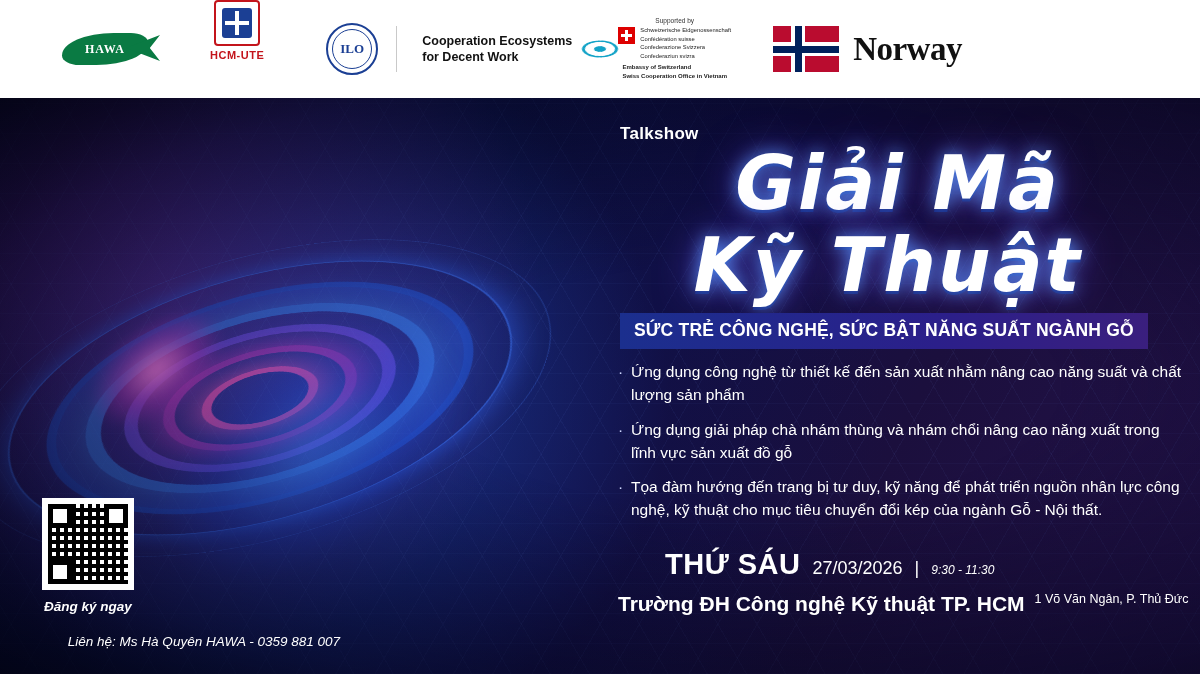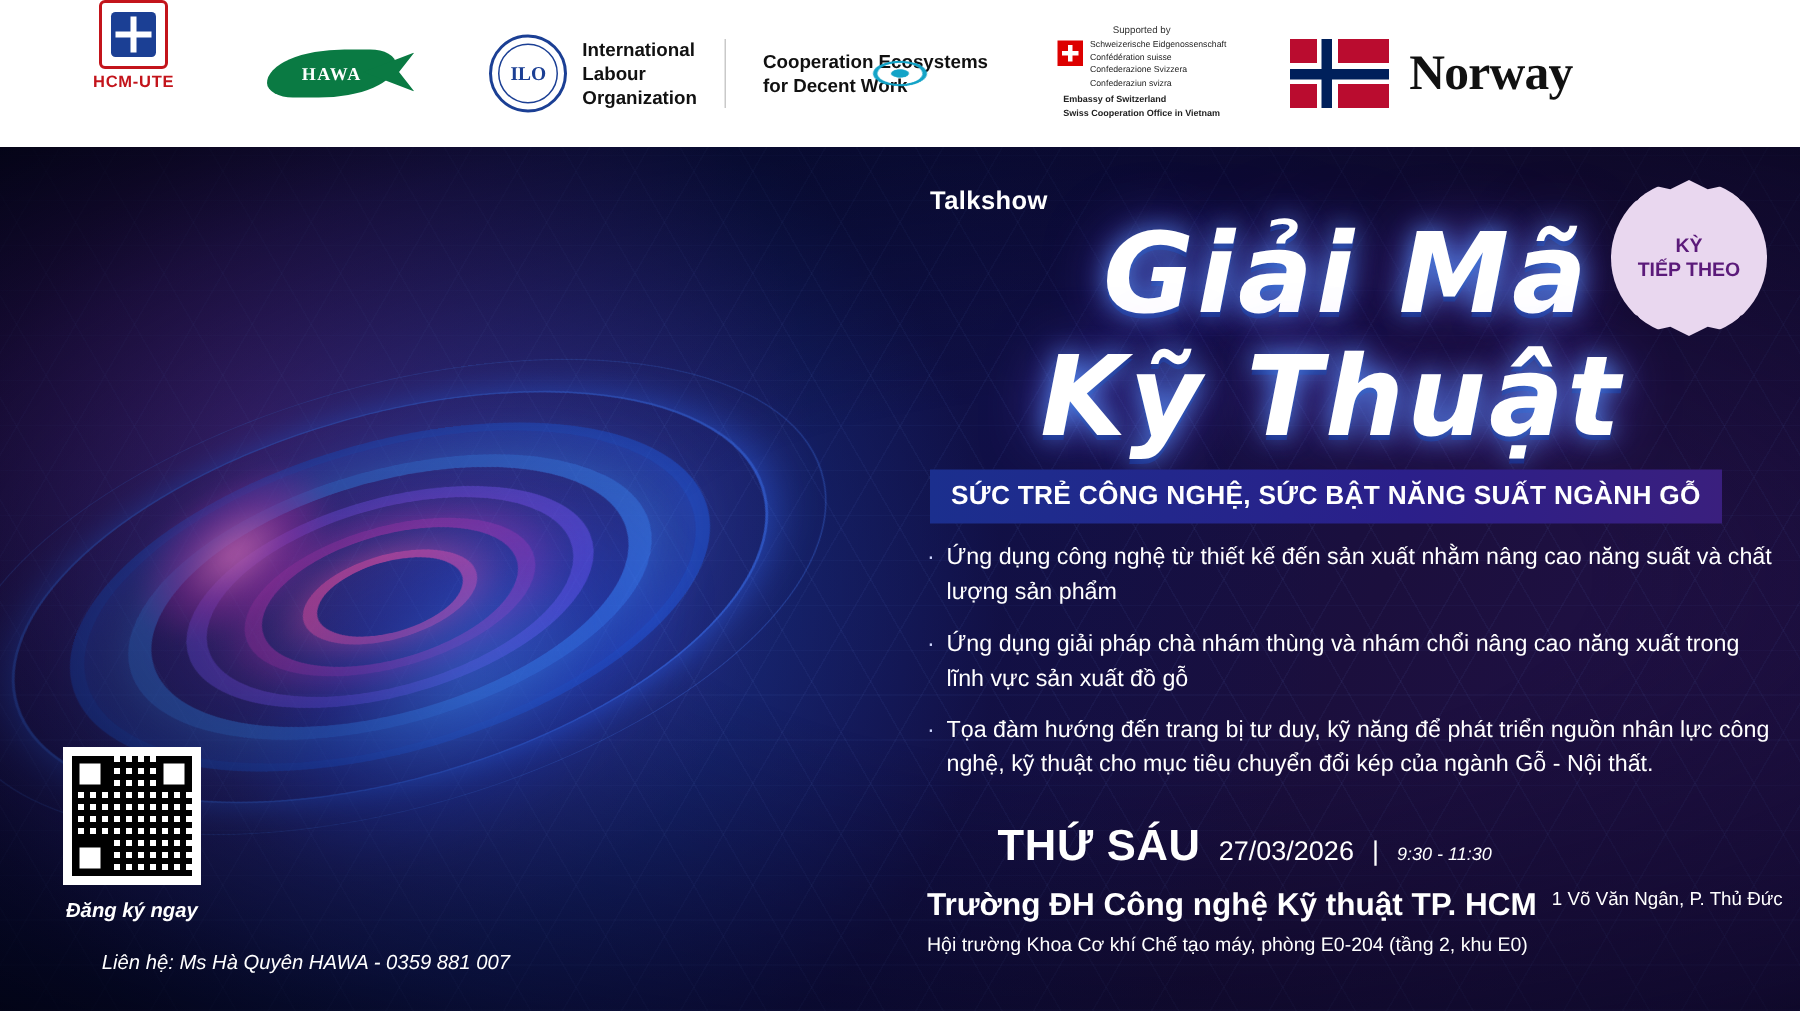--- a/index.html
+++ b/index.html
@@ -253,44 +253,39 @@
   }
   .qrcontact{
     margin-top:20px; margin-left:2px; font-size:13.5px; font-style:italic; color:#ffffff;text-align:right;
   }
 </style>
 </head>
 <body>
 
 <div class="logobar">
 
-  <div class="logo-slot ute">
-    <div class="mark">
-        <div class="inner"></div>
-      </div>
-    <div class="txt">HCM-UTE</div>
-  </div>
-
   <div class="logo-slot hawa">
     <div class="badge">
       <span class="leaf"></span>
       <span class="leafveins"></span>
       <span class="leafword">HAWA</span>
     </div>
   </div>
 
+  <div class="logo-slot ute">
+    <div class="mark">
+        <div class="inner"></div>
+      </div>
+    <div class="txt">HCM-UTE</div>
+  </div>
+
   <div class="logo-slot ilo">
     <div class="seal">
         <span>ILO</span>
       </div>
-    <div class="ilotext">
-      <div>International</div>
-      <div>Labour</div>
-      <div>Organization</div>
-    </div>
   </div>
 
   <div class="divline"></div>
 
   <div class="logo-slot prod">
     <div class="ring">
         <i></i>
       </div>
     <div class="ptext">
       <div>Cooperation Ecosystems</div>
@@ -381,21 +376,16 @@
       <span class="day">THỨ SÁU</span>
       <span class="date">27/03/2026</span>
       <span class="sep">|</span>
       <span class="time">9:30 - 11:30</span>
     </div>
 
     <div class="venue">
       <span class="vmain">Trường ĐH Công nghệ Kỹ thuật TP. HCM</span>
       <span class="vaddr">1 Võ Văn Ngân, P. Thủ Đức</span>
     </div>
-    <div class="room">Hội trường Khoa Cơ khí Chế tạo máy, phòng E0-204 (tầng 2, khu E0)</div>
-
-    <div class="badge-next">
-      <span class="l1">KỲ</span>
-      <span class="l2">TIẾP THEO</span>
-    </div>
+
 
   </div>
 </div>
 
 </body></html>

